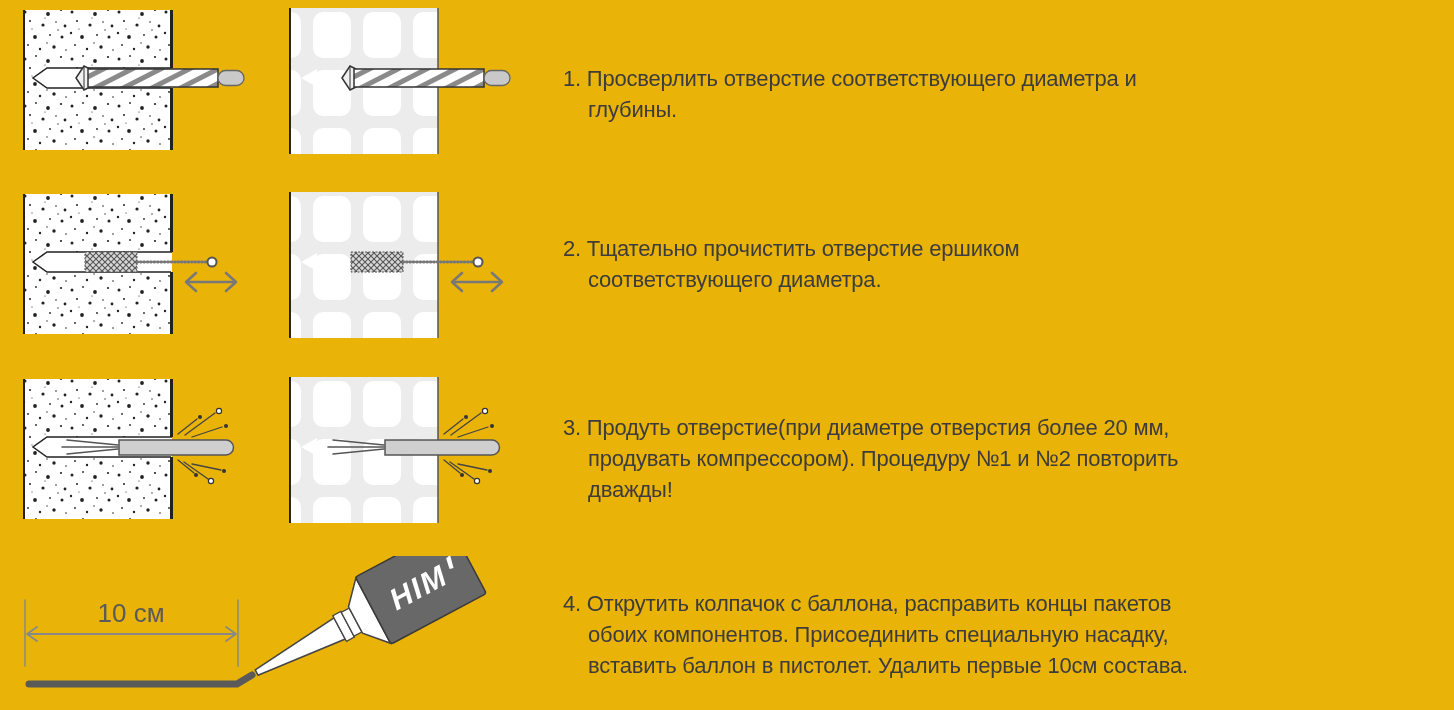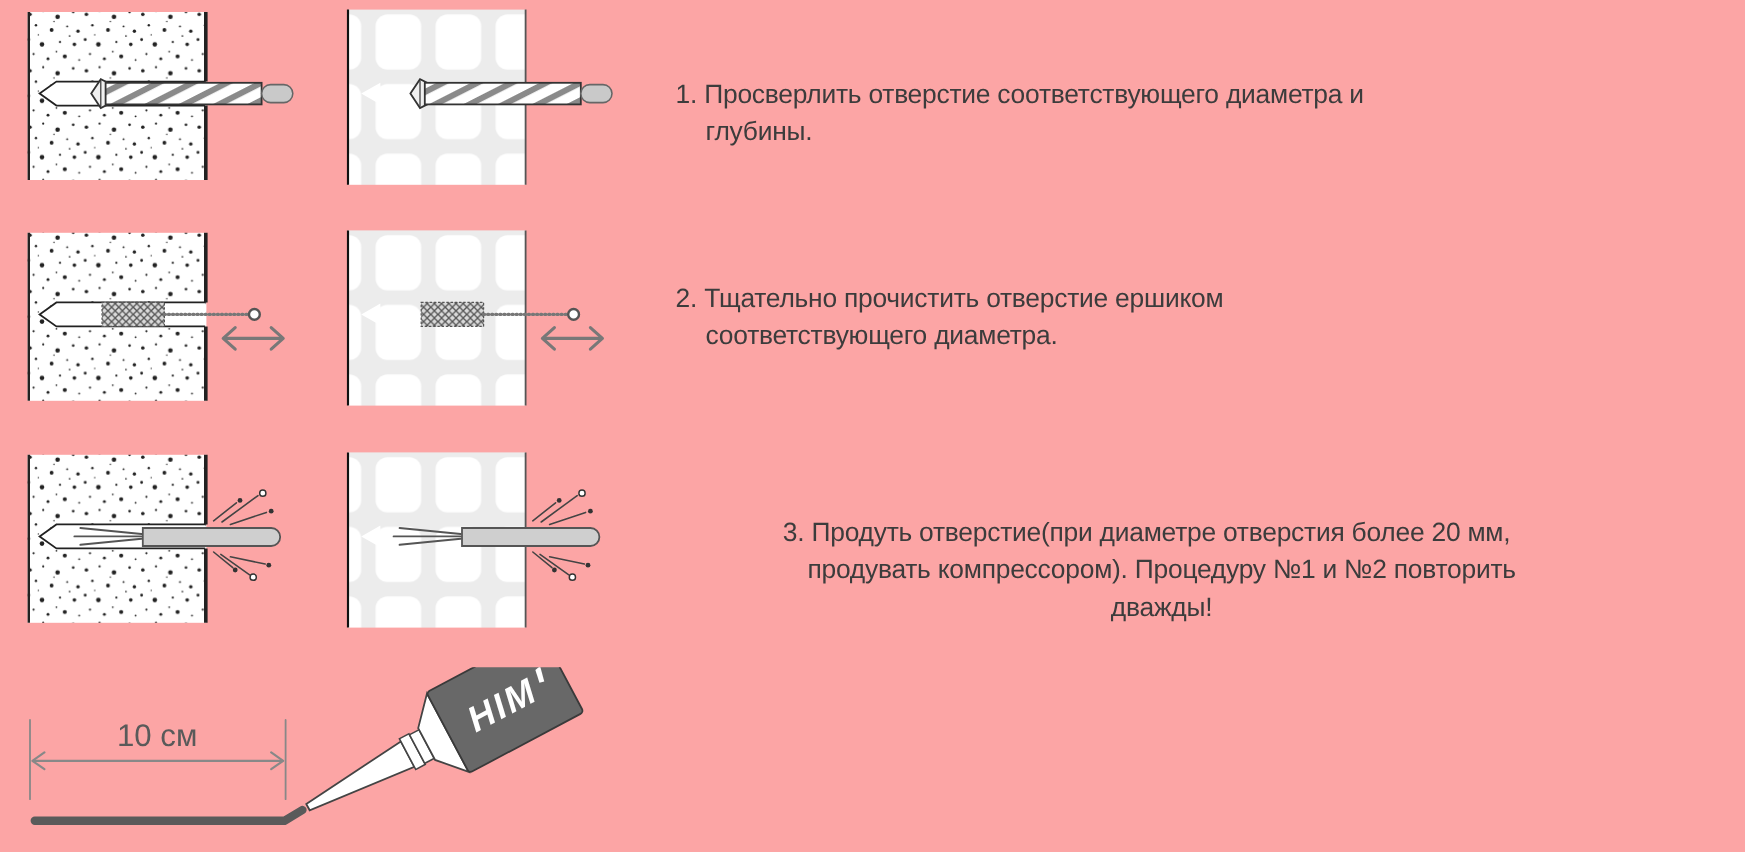--- a/index.html
+++ b/index.html
@@ -1,39 +1,39 @@
 <!DOCTYPE html>
 <html><head>
 <meta charset="utf-8">
 <style>
   html, body { margin: 0; padding: 0; background: #ffffff; }
   .sheet {
     position: relative;
     width: 1454px;
     height: 710px;
-    background: #fca5a5;
+    background: #eab308;
     overflow: hidden;
     font-family: "Liberation Sans", "DejaVu Sans", sans-serif;
   }
   .illus { position: absolute; }
   .step-text {
     position: absolute;
     left: 563px;
     width: 760px;
     font-size: 22px;
     line-height: 31px;
     color: #3c3c3c;
     letter-spacing: -0.2px;
     white-space: pre-line;
     padding-left: 25px;
     text-indent: -25px;
   }
   .t1 { top: 63px; }
   .t2 { top: 233px; }
-  .t3 { top: 428px; text-align: center; }
+  .t3 { top: 412px; }
   .t4 { top: 588px; }
   svg text.dim-label {
     font-family: "Liberation Sans", "DejaVu Sans", sans-serif;
     font-size: 26px;
     fill: #5a5a5a;
   }
   svg text.brand {
     font-family: "Liberation Sans", "DejaVu Sans", sans-serif;
     font-size: 30px;
     font-weight: bold;
@@ -191,14 +191,17 @@
     <g transform="translate(239,118) rotate(-28)">
       <polygon points="3,-3 97,-12 97,12 3,3" fill="#ffffff" stroke="#444" stroke-width="1.5"></polygon>
       <rect x="97" y="-14.5" width="9" height="29" fill="#ffffff" stroke="#444" stroke-width="1.3"></rect>
       <rect x="106" y="-13.5" width="9" height="27" fill="#ffffff" stroke="#444" stroke-width="1.3"></rect>
       <polygon points="115,-15 135,-37 135,37 115,15" fill="#ffffff" stroke="#444" stroke-width="1.5"></polygon>
       <rect x="135" y="-38" width="108" height="76" rx="3" fill="#686868" stroke="#3a3a3a" stroke-width="1.5"></rect>
       <text class="brand" x="186" y="11" text-anchor="middle">HIM</text>
       <polygon points="224,-12 229,-13 226,0 222,-1" fill="#ffffff"></polygon>
     </g>
   </svg>
+  <div class="step-text t4">4. Открутить колпачок с баллона, расправить концы пакетов
+обоих компонентов. Присоединить специальную насадку,
+вставить баллон в пистолет. Удалить первые 10см состава.</div>
 
 </div>
 
 </body></html>

